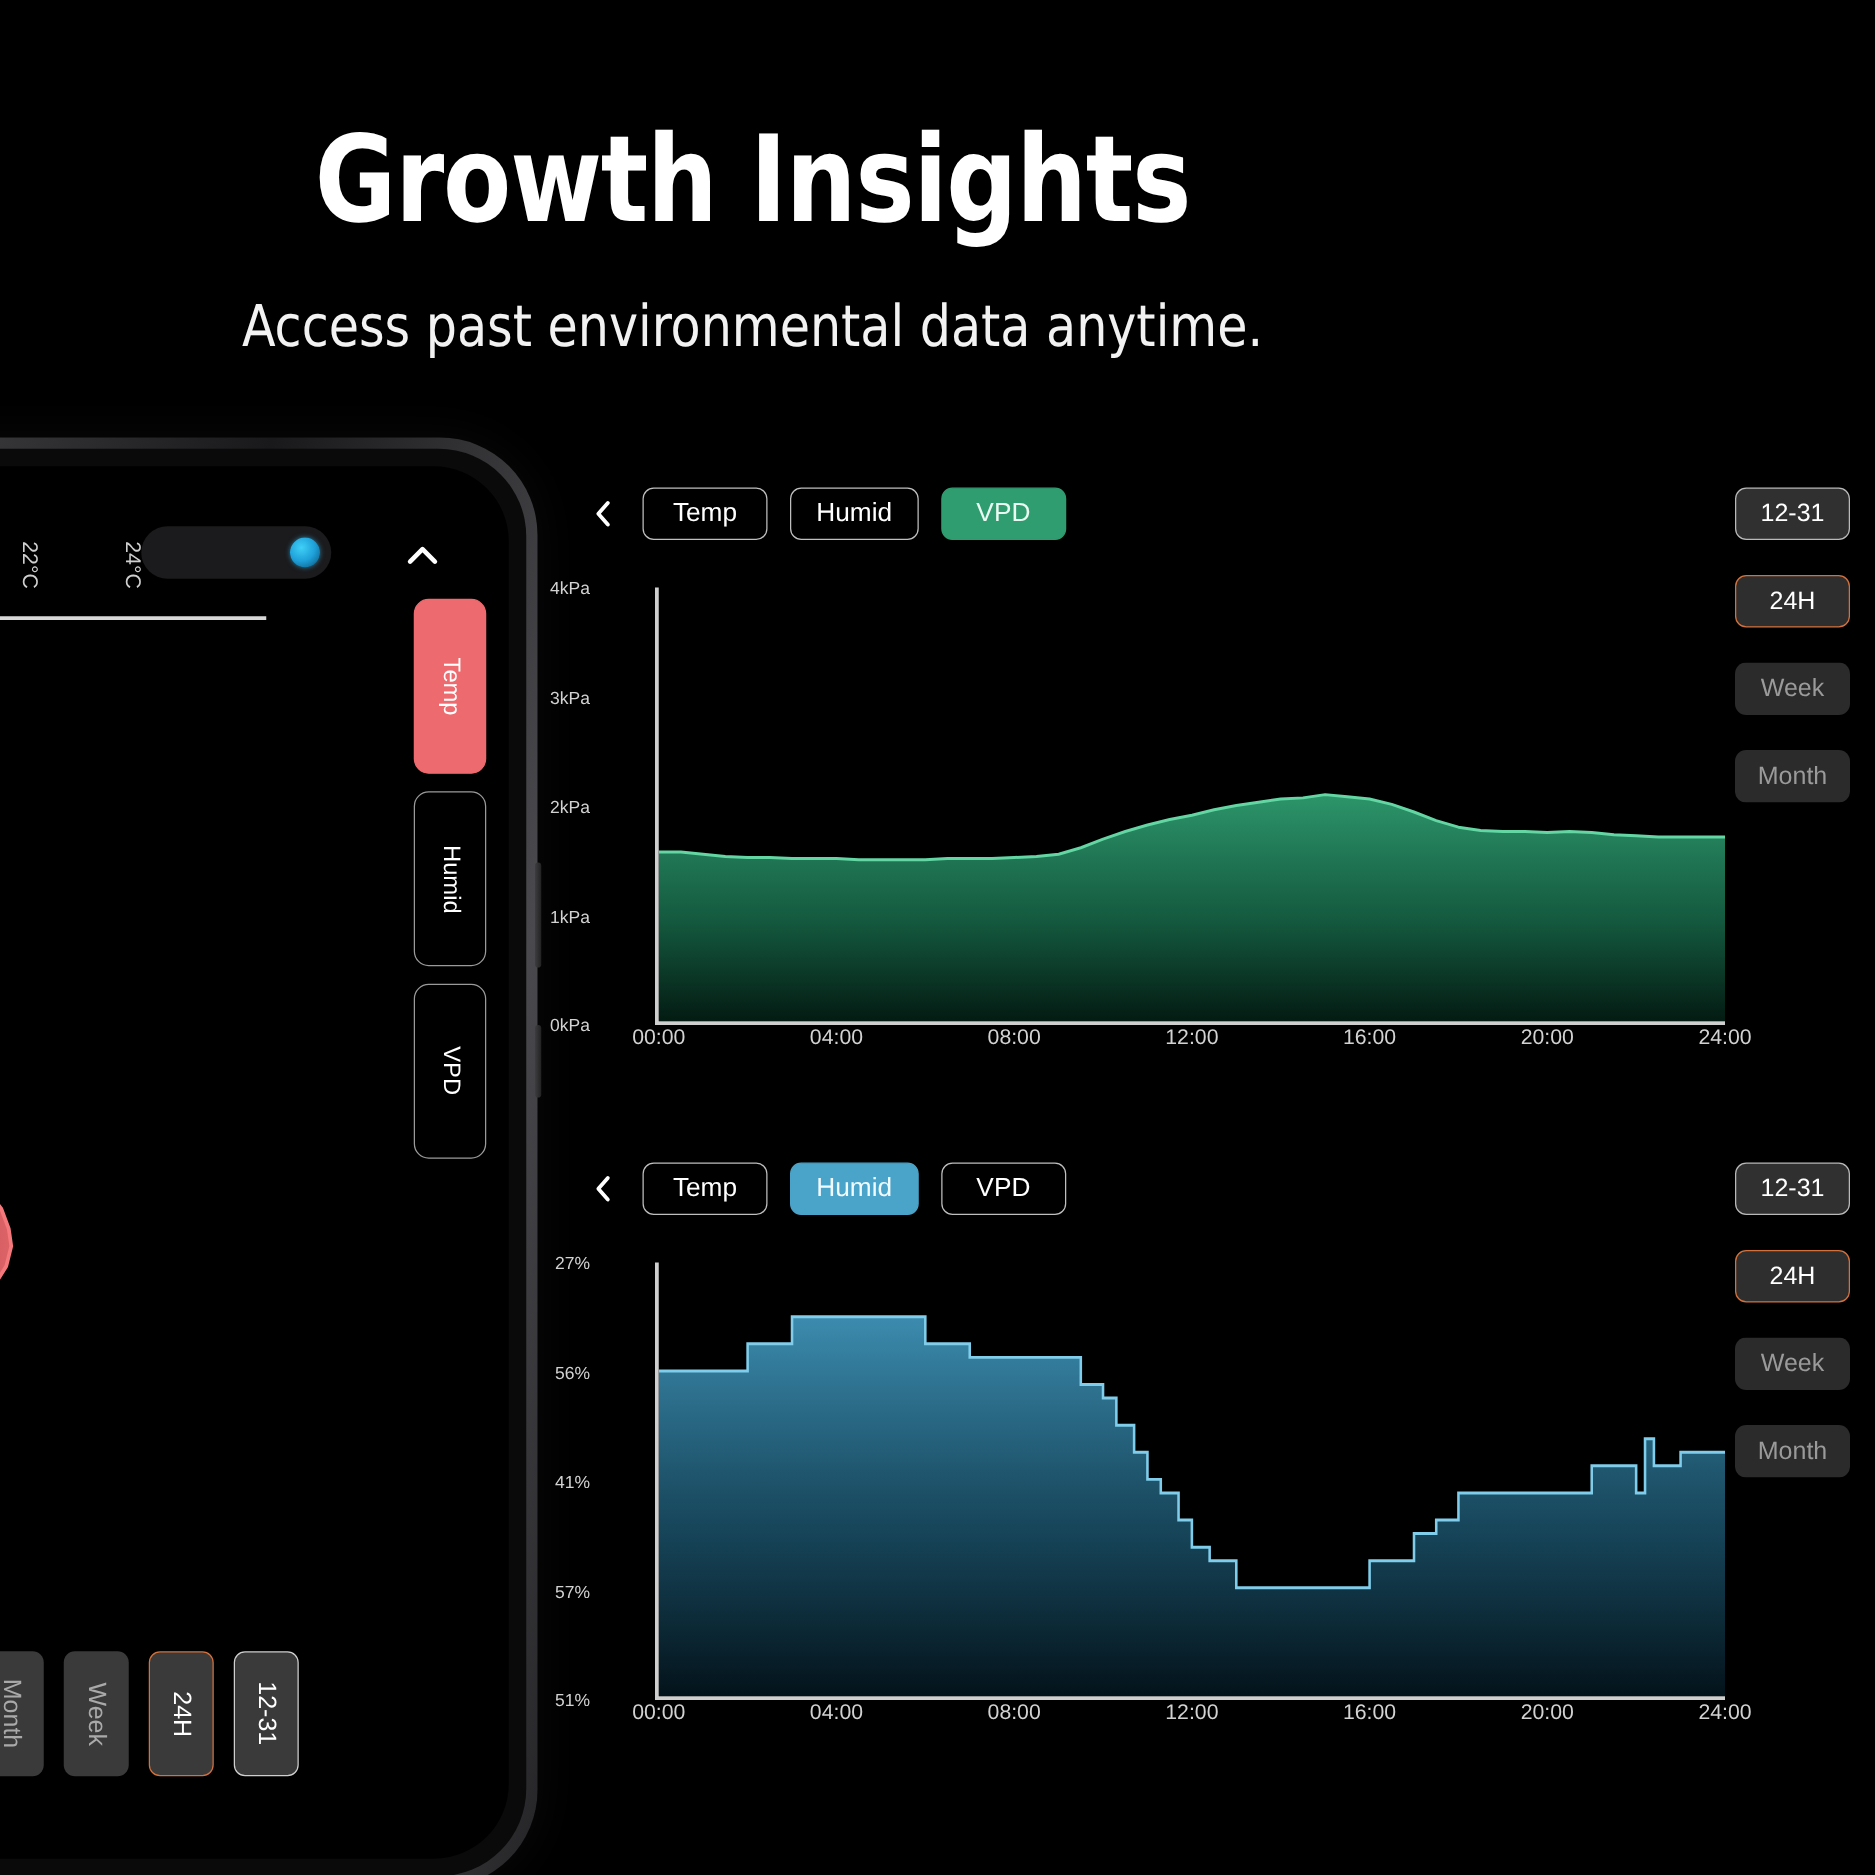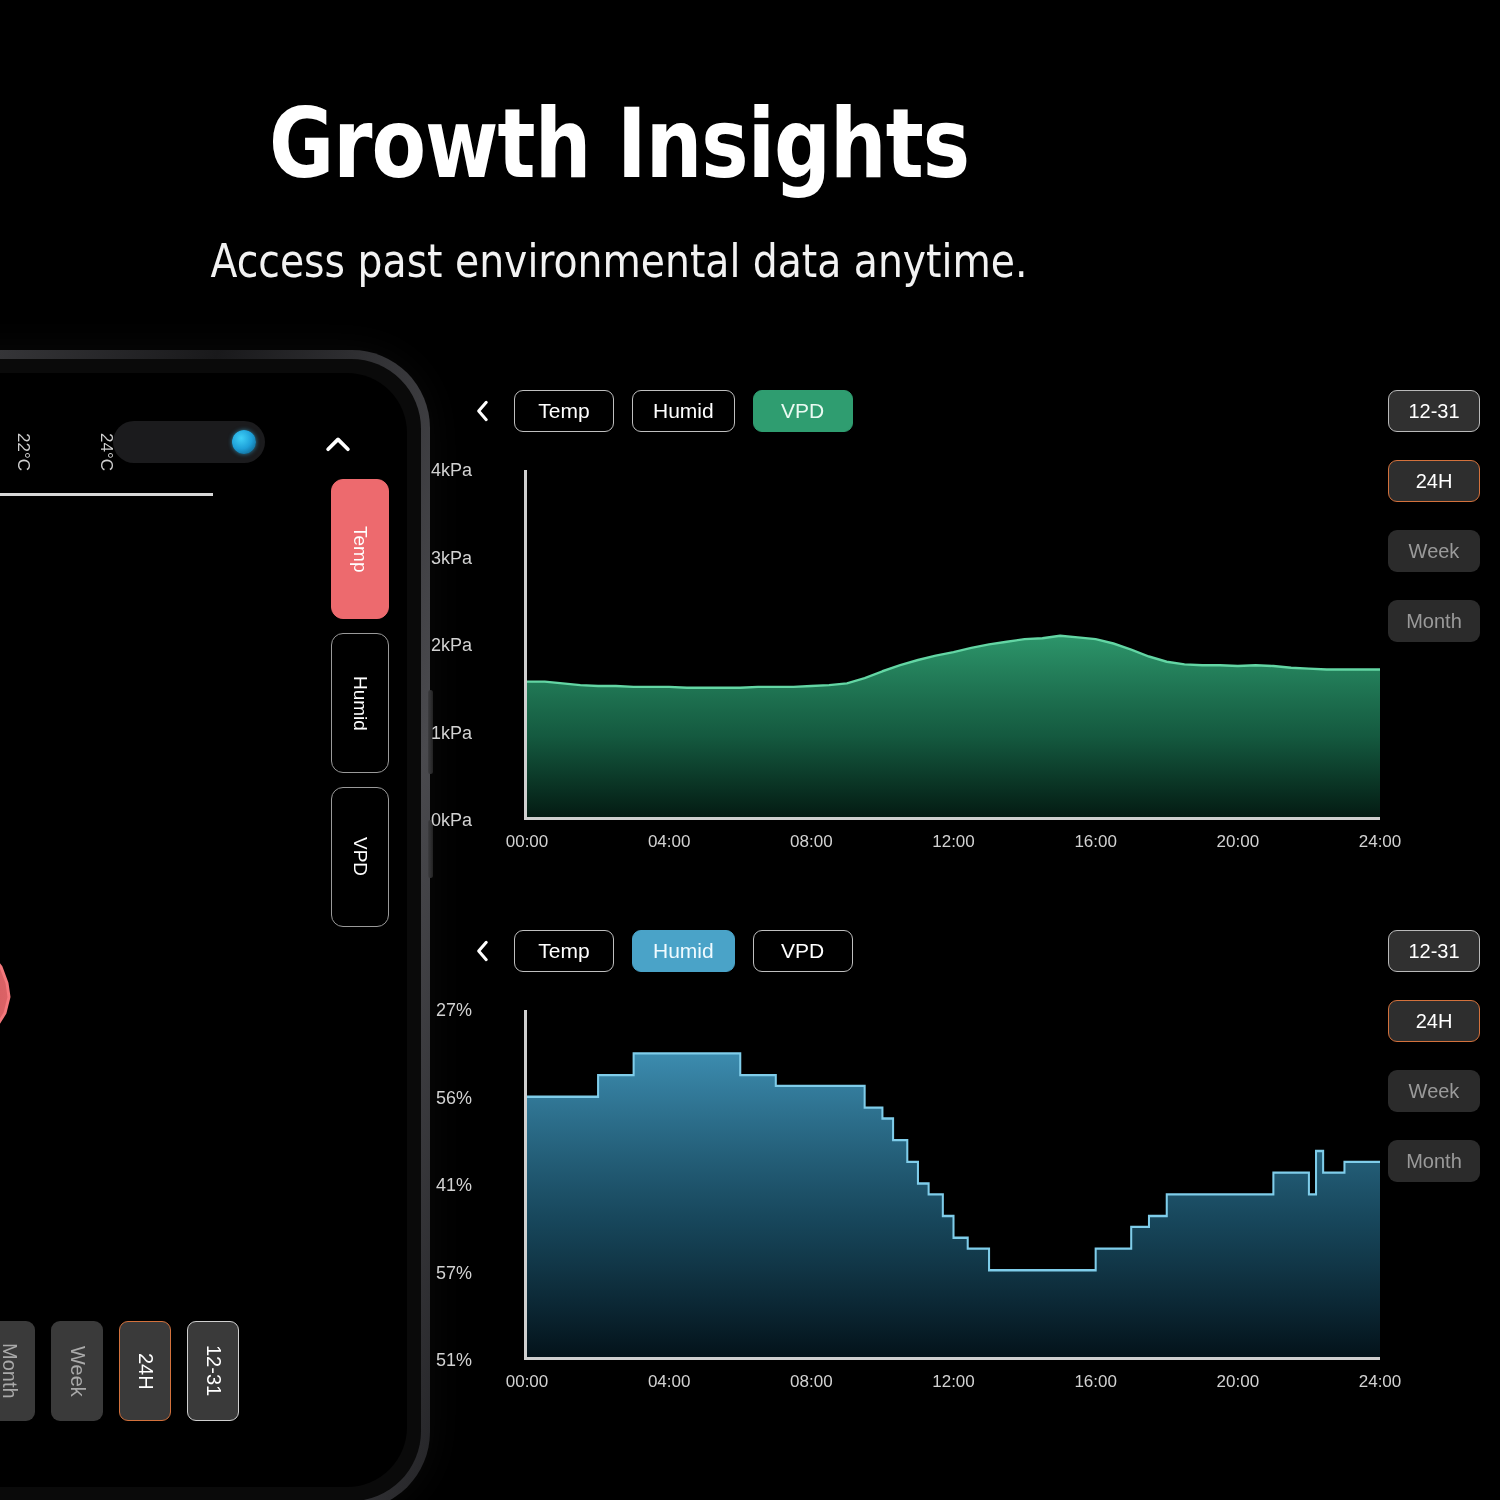--- a/index.html
+++ b/index.html
@@ -4,21 +4,21 @@
 <style>
   * { margin:0; padding:0; box-sizing:border-box; }
   html,body { background:#000; }
   body {
     width:1500px; height:1500px;
     font-family:"Liberation Sans", sans-serif;
     color:#fff; overflow:hidden; position:relative;
   }
 
   
-  #header { position:absolute; top:0; left:17px; width:1204px; text-align:center; }
+  #header { position:absolute; top:0; left:0; width:1204px; text-align:center; }
   #page-title {
     font-size:96px; font-weight:700; letter-spacing:-1px;
     color:#ffffff; margin-top:96px; line-height:1.0;
     font-family:"DejaVu Sans Condensed","Liberation Sans", sans-serif;
     transform:scaleX(0.92); transform-origin:center;
   }
   #page-subtitle {
     font-size:46px; font-weight:400; color:#f2f2f2; margin-top:42px;
     font-family:"DejaVu Sans Condensed","Liberation Sans", sans-serif;
     transform:scaleX(0.95); transform-origin:center;
@@ -116,24 +116,24 @@
     display:flex; align-items:center; justify-content:center;
     font-size:20px;
   }
   .sbtn.date { background:#303030; color:#fff; border:1.5px solid #b9b9b9; }
   .sbtn.sel  { background:#2e2e2e; color:#fff; border:1.5px solid #d3713c; }
   .sbtn.dim  { background:#2b2b2b; color:#9a9a9a; border:1.5px solid transparent; }
 
   .plot-wrap { position:absolute; left:10px; top:80px; width:900px; height:350px; }
   .ylab {
     position:absolute; right:100%; margin-right:8px;
-    font-size:18px; color:#d2d2d2; transform:translateY(-50%); white-space:nowrap;
+    font-size:14px; color:#d2d2d2; transform:translateY(-50%); white-space:nowrap;
   }
   .xlab {
-    position:absolute; top:100%; margin-top:12px;
+    position:absolute; top:100%; 
     font-size:17px; color:#d2d2d2; transform:translateX(-50%); white-space:nowrap;
   }
   .axis-v { position:absolute; left:44px; top:0; width:3px; height:100%; background:#cfcfcf; }
   .axis-h { position:absolute; left:44px; bottom:0; width:calc(100% - 44px); height:3px; background:#cfcfcf; }
   .plot-area { position:absolute; left:47px; top:0; right:0; bottom:3px; }
   svg { display:block; width:100%; height:100%; }
 </style>
 </head>
 <body>
 

